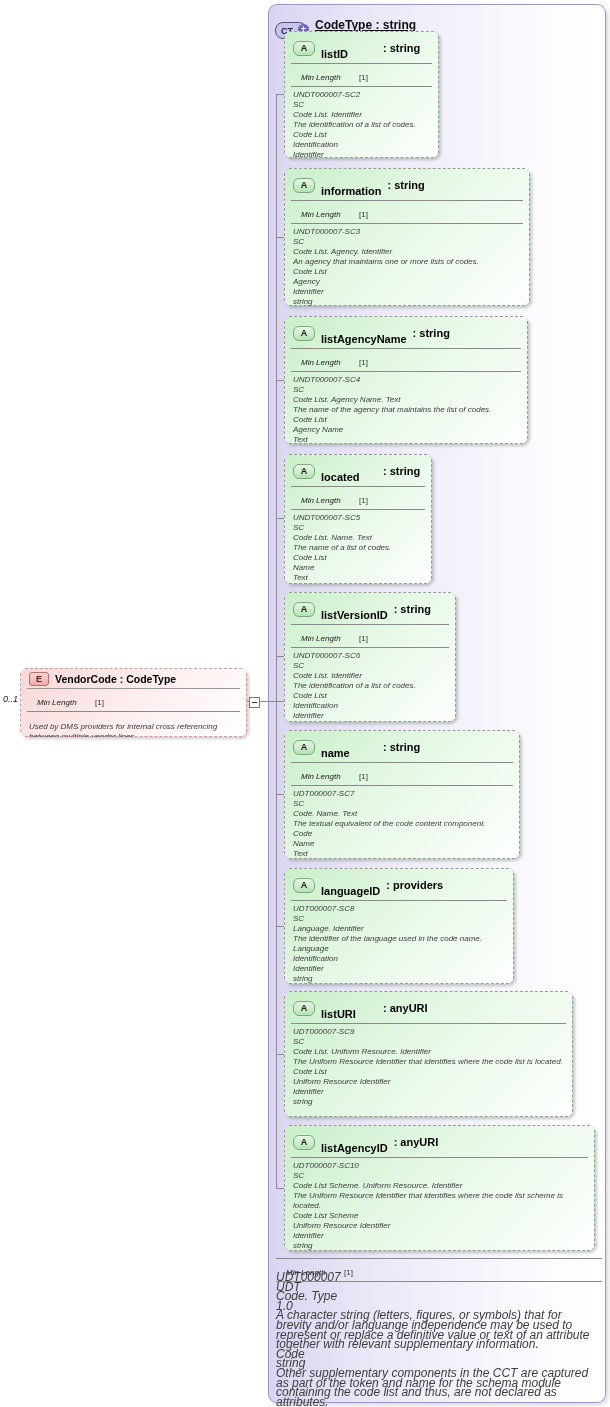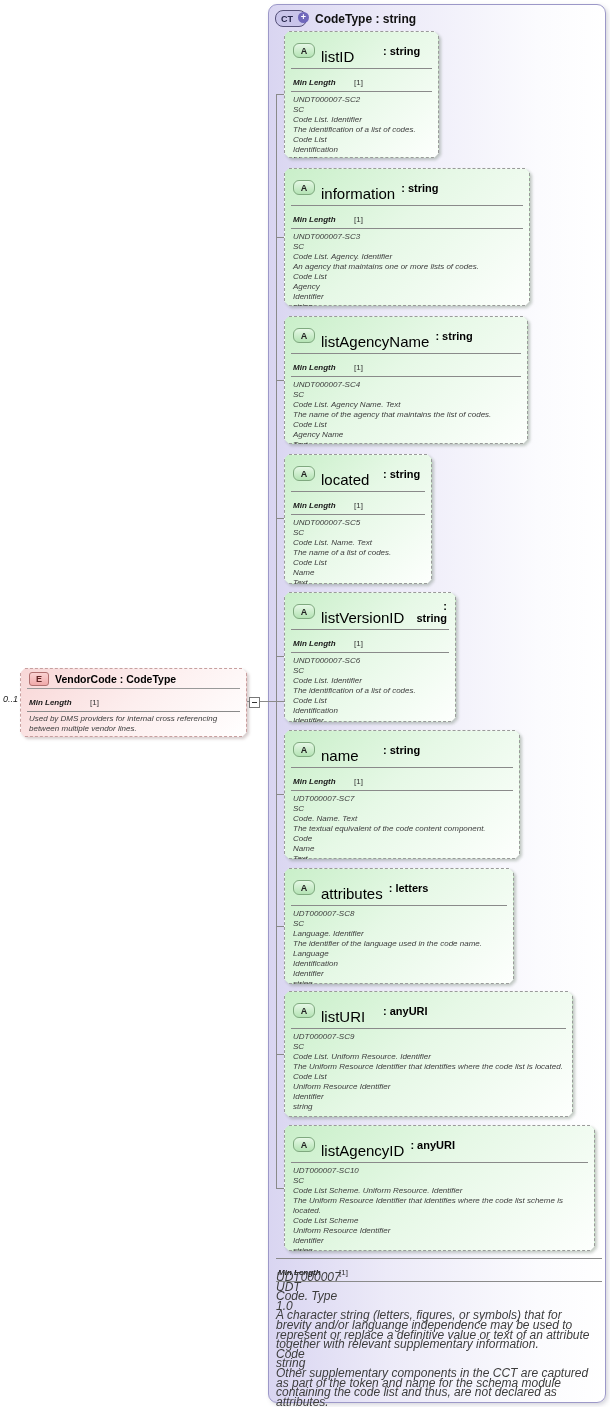--- a/index.html
+++ b/index.html
@@ -5,45 +5,45 @@
   html,body{margin:0;padding:0;background:#fff;}
   #canvas{position:relative;width:610px;height:1407px;background:#fff;overflow:hidden;
           font-family:"Liberation Sans",sans-serif;}
 
   
   .ct-box{position:absolute;left:268px;top:4px;width:336px;height:1397px;
           border:1px solid #9c98c8;border-radius:9px;
           background:linear-gradient(90deg,#d9d5f1 0%,#eceaf8 35%,#fbfbfe 80%,#ffffff 100%);
           box-shadow:2px 2px 4px rgba(90,90,120,.25);}
   .ct-header{position:absolute;left:6px;top:5px;display:flex;align-items:center;gap:8px;}
-  .ct-title{font-weight:bold;font-size:12px;color:#111;}
+  .ct-title{font-weight:bold;font-size:12px;color:#111;text-decoration:underline;}
   .badge-ct{position:relative;height:15px;display:flex;align-items:center;
             background:#c9c5ea;border:1px solid #555178;border-radius:8px;
-            padding:0 13px 0 5px;font-weight:bold;font-size:9px;color:#26264a;}
+            padding:0 13px 0 5px;font-weight:bold;font-size:9px;color:#26264a;margin-top:12px;}
   .badge-ct .plus{position:absolute;right:-3px;top:1px;width:11px;height:11px;border-radius:50%;
             background:#6f68bb;color:#fff;font:bold 9px/11px "Liberation Sans",sans-serif;text-align:center;}
 
   
   .rail,.stub,.hline{position:absolute;background:#8a8a8a;}
   .rail{left:7px;top:89px;width:1px;height:1095px;}
   .stub{left:7px;width:9px;height:1px;}
 
   
   .attr-wrap{position:absolute;filter:drop-shadow(2px 2px 1.5px rgba(90,110,90,.35));}
   .clip-box{width:100%;height:100%;box-sizing:border-box;
             clip-path:polygon(5px 0,calc(100% - 5px) 0,100% 5px,100% calc(100% - 5px),
                       calc(100% - 5px) 100%,5px 100%,0 calc(100% - 5px),0 5px);}
   .attr-box{border:1px dashed #9a9a9a;
             background:linear-gradient(135deg,#c9efc9 0%,#e6f8e6 45%,#fdfffd 100%);}
   .attr-header{display:flex;align-items:center;gap:6px;margin:0 6px;padding:4px 2px 3px 2px;
                border-bottom:1px solid #8a8a8a;}
-  .attr-name{font-weight:normal;font-size:15px;color:#000;min-width:56px;margin-top:12px;}
+  .attr-name{font-weight:bold;font-size:11px;color:#000;min-width:56px;margin-top:12px;}
   .attr-type{font-weight:bold;font-size:11px;color:#000;text-align:right;}
   .facet-row{margin:0 6px;padding:2px 2px 2px 2px;border-bottom:1px solid #8a8a8a;}
-  .facet-label{font-style:italic;font-weight:bold;font-size:8px;color:#1a1a1a;}
+  .facet-label{font-style:italic;font-weight:normal;font-size:8px;color:#1a1a1a;margin-left:8px;}
   .facet-value{font-size:8px;color:#333;margin-left:14px;}
   .lines{margin:2px 6px 0 6px;padding:1px 2px;font-style:italic;font-size:8px;line-height:10px;
          color:#3d3d3d;white-space:pre-line;}
   .badge-a{flex:0 0 auto;width:20px;height:13px;display:flex;align-items:center;justify-content:center;
            background:linear-gradient(180deg,#e6f8e6,#b4e3b4);border:1px solid #7fa87f;
            border-radius:6px;font-weight:bold;font-size:9px;color:#222;}
 
   
   .ct-footer-facet{position:absolute;left:7px;top:1253px;width:322px;padding:2px 2px;
                    border-top:1px solid #8a8a8a;border-bottom:1px solid #8a8a8a;}
@@ -54,21 +54,21 @@
   .el-wrap{position:absolute;left:20px;top:668px;width:227px;height:69px;
            filter:drop-shadow(2px 2px 1.5px rgba(120,90,90,.3));}
   .el-box{border:1px dashed #c79f9f;
           background:linear-gradient(135deg,#f8d7d7 0%,#fdeeee 50%,#ffffff 100%);}
   .el-header{display:flex;align-items:center;gap:6px;margin:0 6px;padding:3px 2px 2px 2px;
              border-bottom:1px solid #999;}
   .el-title{font-weight:bold;font-size:10.5px;color:#000;}
   .badge-e{flex:0 0 auto;width:18px;height:12px;display:flex;align-items:center;justify-content:center;
            background:linear-gradient(180deg,#fad2d2,#f0aaaa);border:1px solid #b07070;
            border-radius:3px;font-weight:bold;font-size:9px;color:#5c2222;}
-  .el-desc{margin:2px 6px 0 6px;padding:0 2px;font-style:italic;font-size:8px;line-height:10px;color:#3d3d3d;}
+  .el-desc{margin:10px 6px 0 6px;padding:0 2px;font-style:italic;font-size:8px;line-height:10px;color:#3d3d3d;}
 
   .multiplicity{position:absolute;left:3px;top:694px;font-style:italic;font-size:9px;color:#222;}
 
   
   .toggle{position:absolute;left:249px;top:697px;width:9px;height:9px;background:#fff;
           border:1px solid #777;display:flex;align-items:center;justify-content:center;z-index:20;}
   .toggle .minus{width:5px;height:1px;background:#333;}
   .hline{left:247px;top:701px;width:38px;height:1px;z-index:15;}
 </style>
 </head>
@@ -226,22 +226,22 @@
 Name
 Text
 string</div>
       </div>
     </div>
 
     <div class="attr-wrap" style="left:15px;top:863px;width:230px;height:116px">
       <div class="clip-box attr-box">
         <div class="attr-header">
           <span class="badge-a">A</span>
-          <span class="attr-name">attributes</span>
-          <span class="attr-type">: letters</span>
+          <span class="attr-name">languageID</span>
+          <span class="attr-type">: providers</span>
         </div>
         <div class="lines">UDT000007-SC8
 SC
 Language. Identifier
 The identifier of the language used in the code name.
 Language
 Identification
 Identifier
 string</div>
       </div>

